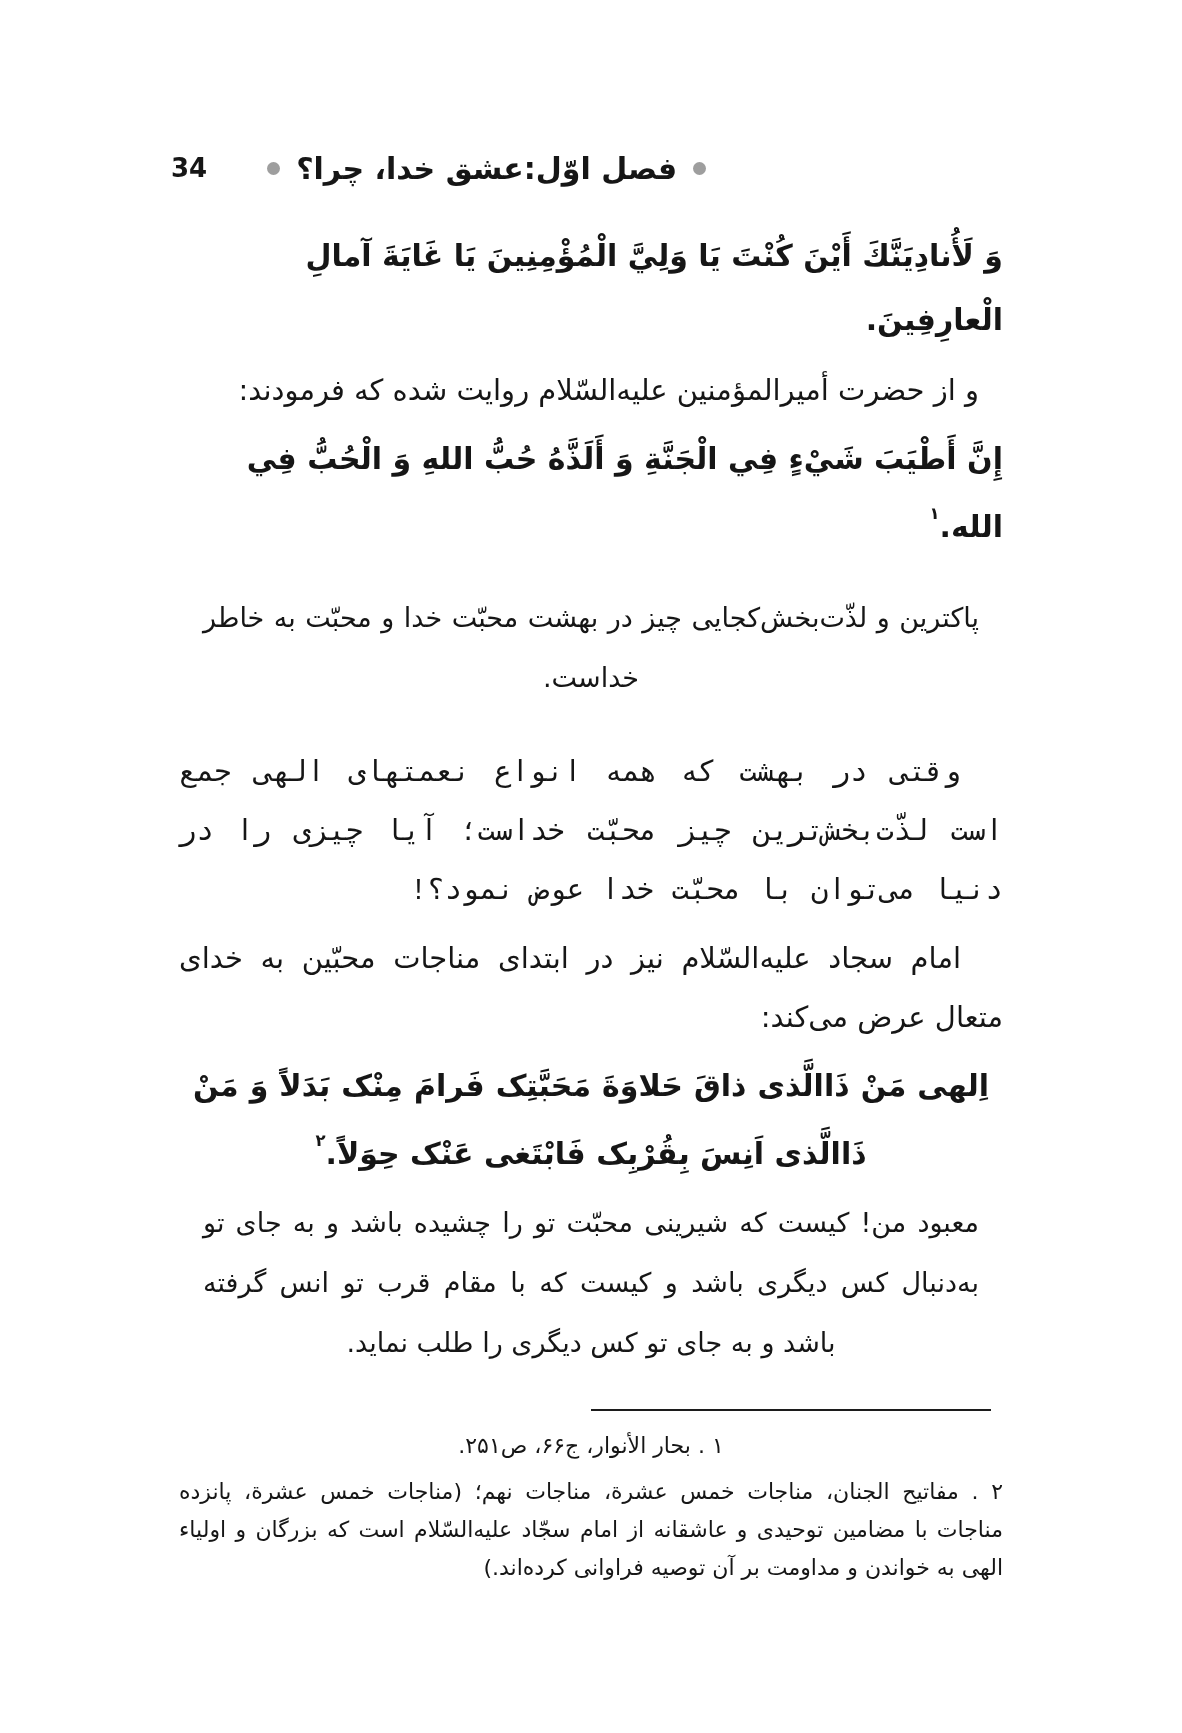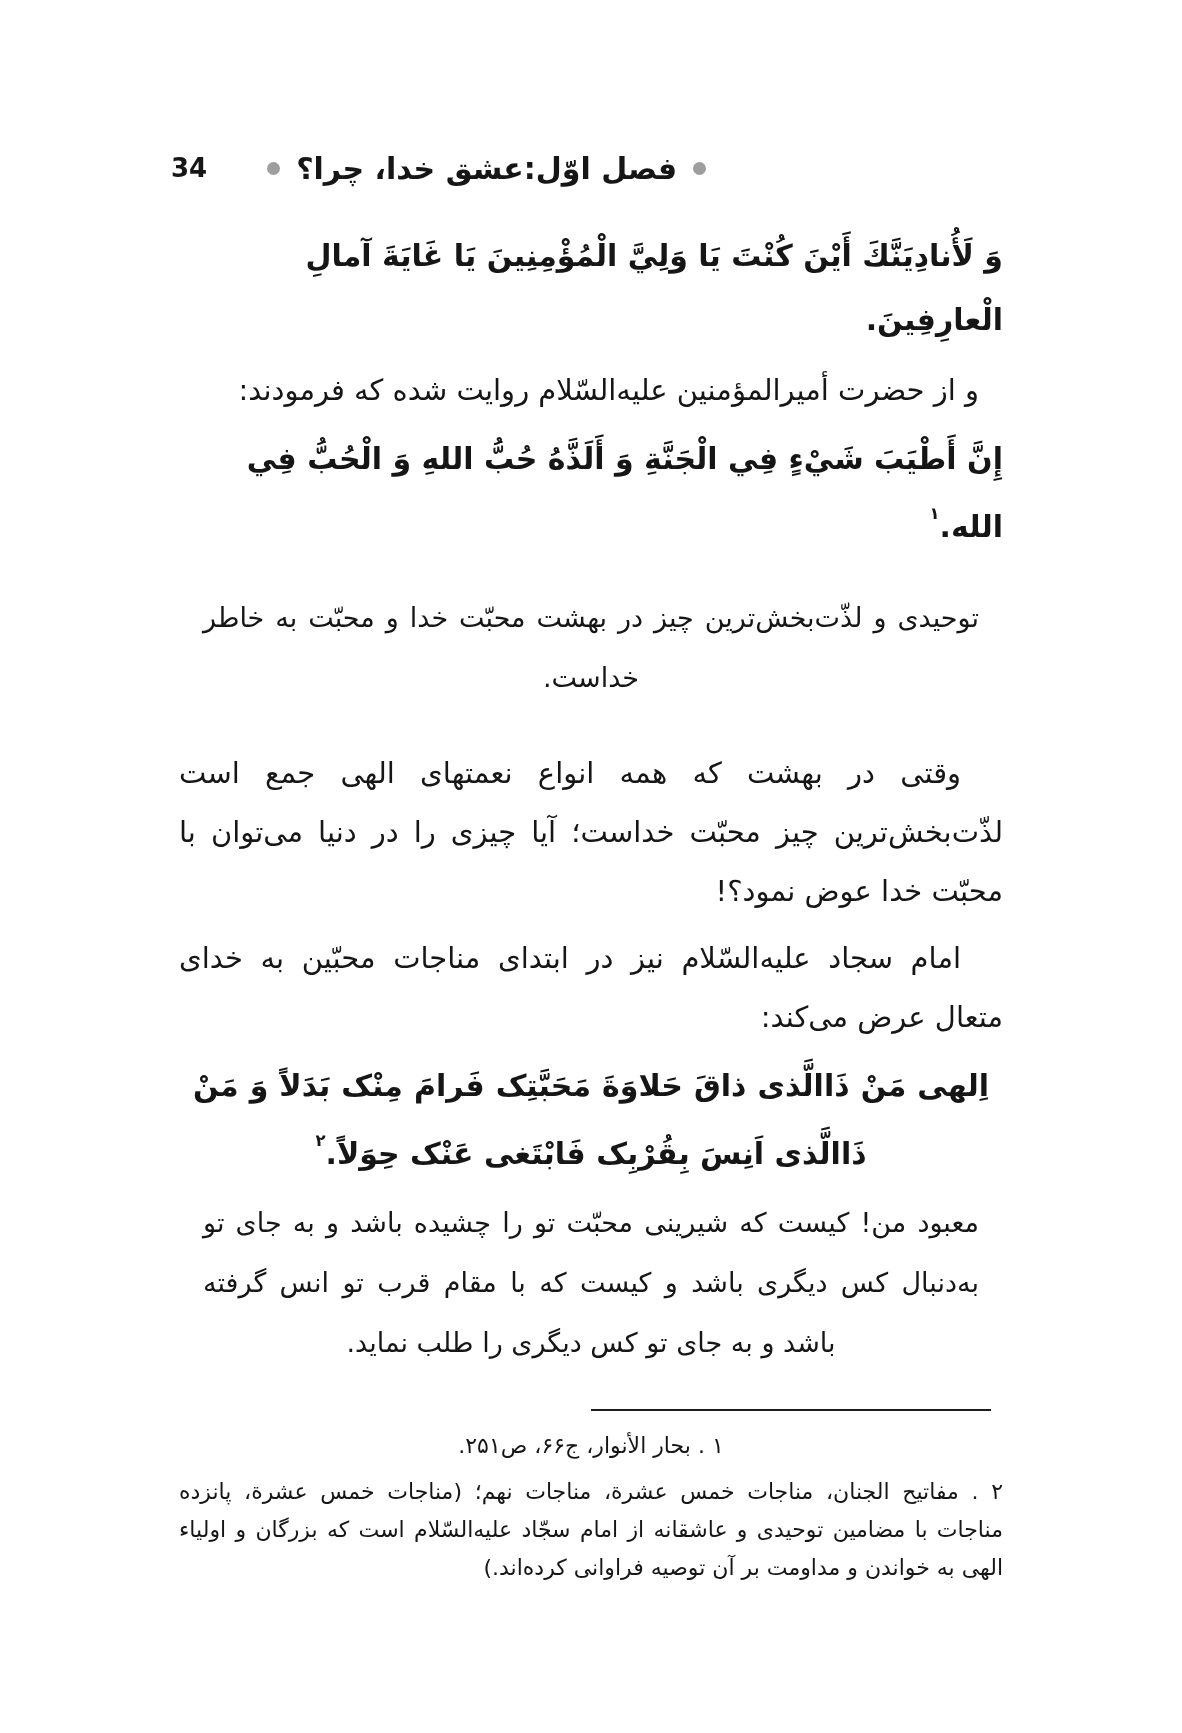--- a/index.html
+++ b/index.html
@@ -87,21 +87,21 @@
   
   .body-p {
     font-size: 29px;
     line-height: 59px;
     text-align: justify;
     text-align-last: right;
     -moz-text-align-last: right;
     text-indent: 42px;
   }
   .intro { margin-top: 8px; line-height: 60px; text-indent: 24px; }
-  .p1 { margin-top: 36px; }
+  .p1 { margin-top: 36px; font-family: Liberation Mono, monospace; }
 
   
   .fn-divider {
     width: 400px;
     height: 2px;
     background: #1c1c1c;
     margin: 36px 20px 16px auto; 
   }
   .footnotes {
     font-size: 22px;
@@ -131,21 +131,21 @@
       <span class="pagenum">34</span>
     </div>
 
     <p class="arabic q1"><span>وَ لَأُنادِيَنَّكَ أَيْنَ كُنْتَ يَا وَلِيَّ الْمُؤْمِنِينَ يَا غَايَةَ آمالِ الْعارِفِينَ.</span></p>
 
 
     <p class="body-p intro">و از حضرت أمیرالمؤمنین علیه‌السّلام روایت شده که فرمودند:</p>
 
     <p class="arabic q2"><span>إِنَّ أَطْيَبَ شَيْءٍ فِي الْجَنَّةِ وَ أَلَذَّهُ حُبُّ اللهِ وَ الْحُبُّ فِي الله.</span><sup class="fn-ref">۱</sup></p>
 
-    <p class="trans t2">توحیدی و لذّت‌بخش‌ترین چیز در بهشت محبّت خدا و محبّت به خاطر خداست.</p>
+    <p class="trans t2">پاکترین و لذّت‌بخش‌کجایی چیز در بهشت محبّت خدا و محبّت به خاطر خداست.</p>
 
     <p class="body-p p1">وقتی در بهشت که همه انواع نعمتهای الهی جمع است لذّت‌بخش‌ترین چیز محبّت خداست؛ آیا چیزی را در دنیا می‌توان با محبّت خدا عوض نمود؟!</p>
 
     <p class="body-p p2">امام سجاد علیه‌السّلام نیز در ابتدای مناجات محبّین به خدای متعال عرض می‌کند:</p>
 
     <p class="arabic q3"><span>اِلهی مَنْ ذَاالَّذی ذاقَ حَلاوَةَ مَحَبَّتِک فَرامَ مِنْک بَدَلاً وَ مَنْ ذَاالَّذی اَنِسَ بِقُرْبِک فَابْتَغی عَنْک حِوَلاً.</span><sup class="fn-ref">۲</sup></p>
 
     <p class="trans t3">معبود من! کیست که شیرینی محبّت تو را چشیده باشد و به جای تو به‌دنبال کس دیگری باشد و کیست که با مقام قرب تو انس گرفته باشد و به جای تو کس دیگری را طلب نماید.</p>
 
     <div class="fn-divider"></div>

